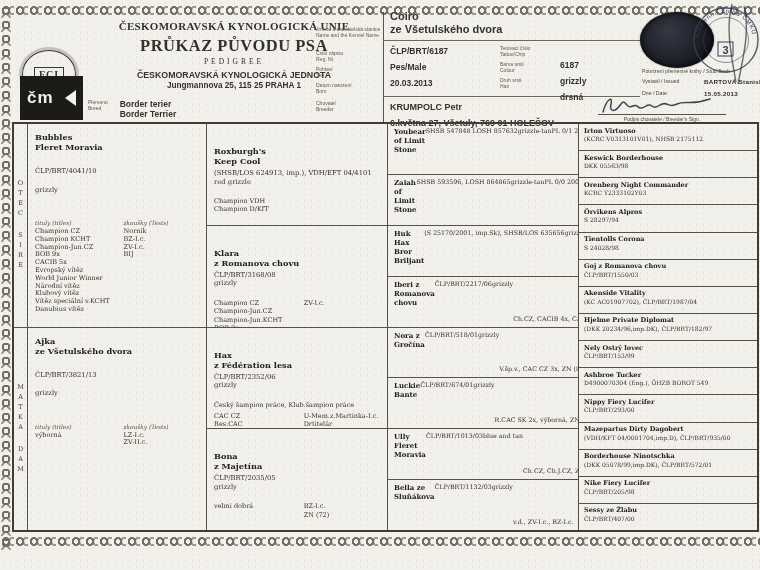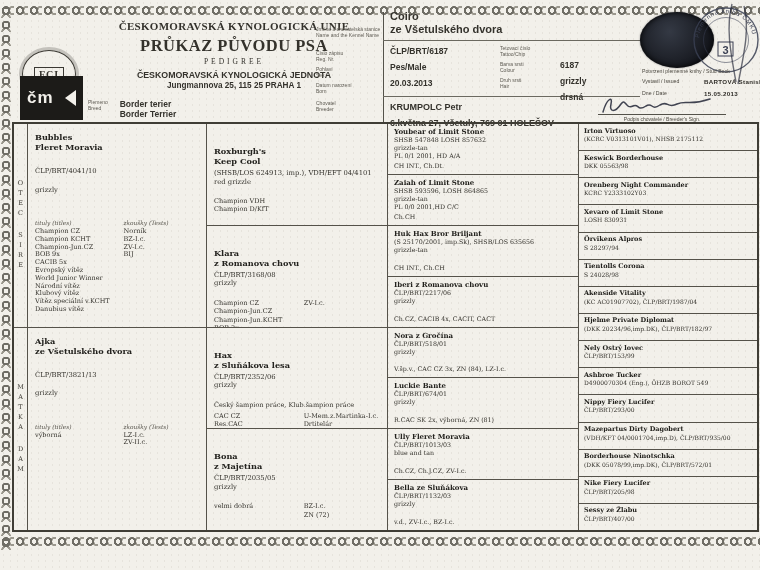--- a/index.html
+++ b/index.html
@@ -80,21 +80,21 @@
   .parent .rg.reg{margin-top:15px;} .parent .rg.clr{margin-top:10px;}
   .gp .rg.reg{margin-top:3px;}
   .cols{display:flex;margin-top:26px;}
   .gp .cols{margin-top:11px;}
   .cl{width:54%;} .cr{flex:1;}
   .hd{font-style:italic;font-size:5.8px;color:#55524a;margin-bottom:2px;}
   .li{font-size:6.5px;line-height:7.8px;white-space:nowrap;}
   .gp .li{line-height:8.4px;}
   .span-line{font-size:6.5px;margin-top:11px;white-space:nowrap;}
   .span-line:empty{display:none;}
-  .g3{flex:1;display:flex;flex-direction:column;padding:3px 6px;}
+  .g3{flex:1;display:flex;flex-direction:row;padding:3px 6px;}
   .g3 .nm{font-size:7px;line-height:9px;}
   .g3 .rg{font-size:6.3px;line-height:8px;}
   .g3 .info:empty{display:none;}
   .g3 .ttl{margin-top:auto;padding-bottom:1px;}
   .g4{flex:1;padding:2.5px 5px;}
   .g4 .nm{font-size:6.5px;line-height:8.5px;white-space:nowrap;}
   .g4 .rg{font-size:6px;line-height:7.5px;}
 </style>
 </head>
 <body>
@@ -306,21 +306,21 @@
               <div class="li">BOB 3x</div>
               <div class="li">Res.CACIB</div>
             </div>
           <div class="cr">
               <div class="li">ZV-I.c.</div>
             </div>
         </div>
       </div>
       <div class="cell gp">
         <div class="nm">Hax</div>
-        <div class="nm">z Sluňákova lesa</div>
+        <div class="nm">z Fédération lesa</div>
         <div class="rg reg">ČLP/BRT/2352/06</div>
         <div class="rg">grizzly</div>
         <div class="span-line">Český šampion práce, Klub.šampion práce</div>
         <div class="cols" style="margin-top:3px;">
           <div class="cl">
               <div class="li">CAC CZ</div>
               <div class="li">Res.CAC</div>
               <div class="li">výborný</div>
             </div>
           <div class="cr">
@@ -428,35 +428,35 @@
         <div class="cell g4">
           <div class="nm">Keswick Borderhouse</div>
           <div class="rg">DKK 05563/98</div>
         </div>
 
         <div class="cell g4">
           <div class="nm">Orenberg Night Commander</div>
           <div class="rg">KCRC Y2333102Y03</div>
         </div>
 
-        <div class="cell g4">
-          <div class="nm">Xevaro of Limit Stone</div>
-          <div class="rg">LOSH 830931</div>
-        </div>
 
         <div class="cell g4">
           <div class="nm">Örvikens Alpros</div>
           <div class="rg">S 28297/94</div>
         </div>
 
         <div class="cell g4">
           <div class="nm">Tientolls Corona</div>
           <div class="rg">S 24028/98</div>
         </div>
 
+        <div class="cell g4">
+          <div class="nm">Goj z Romanova chovu</div>
+          <div class="rg">ČLP/BRT/1550/03</div>
+        </div>
 
         <div class="cell g4">
           <div class="nm">Akenside Vitality</div>
           <div class="rg">(KC AC01907702), ČLP/BRT/1987/04</div>
         </div>
 
         <div class="cell g4">
           <div class="nm">Hjelme Private Diplomat</div>
           <div class="rg">(DKK 20234/96,imp.DK), ČLP/BRT/182/97</div>
         </div>

